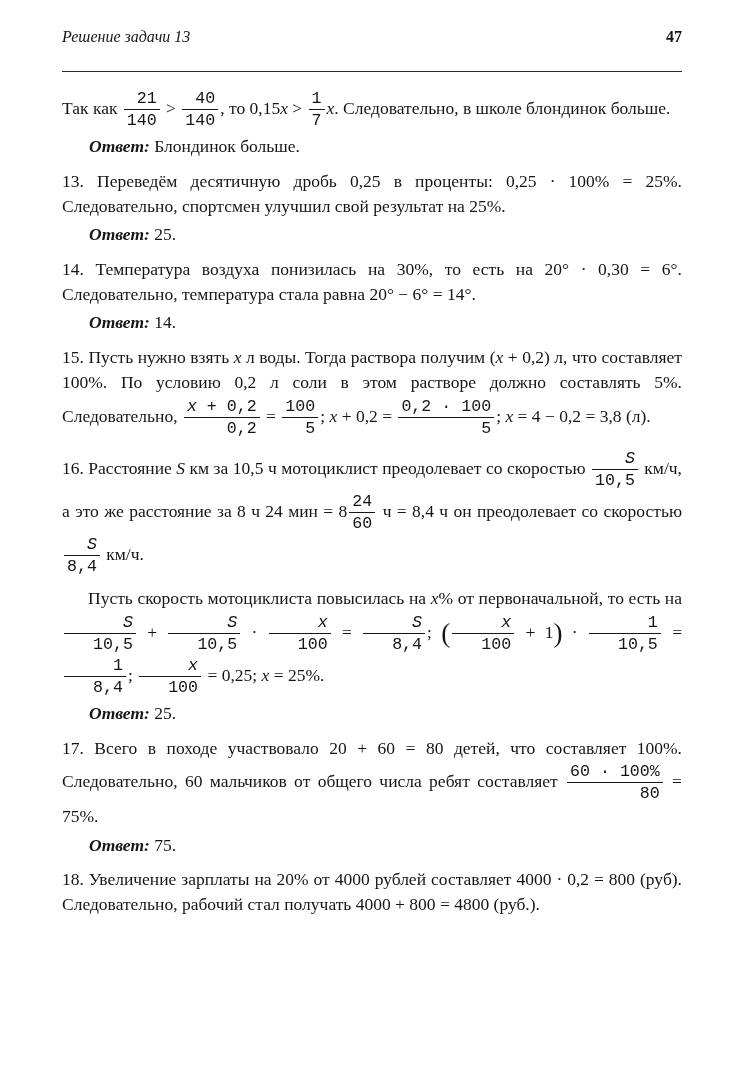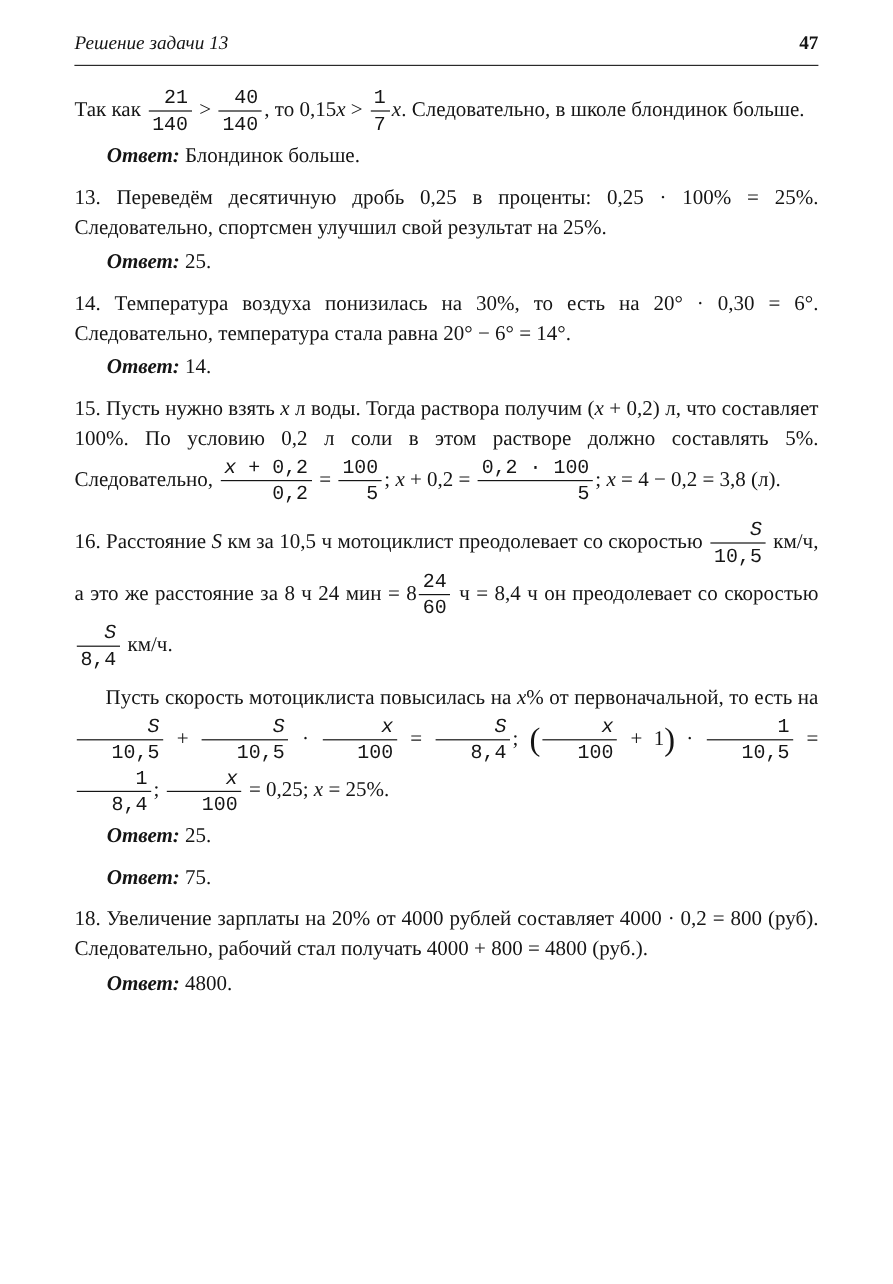--- a/index.html
+++ b/index.html
@@ -7,21 +7,21 @@
   body {
     width: 744px; height: 1070px;
     font-family: "Liberation Serif", serif;
     color: #151515;
     overflow: hidden;
   }
   .page { padding: 28px 62px 0 62px; }
   .header {
     display: flex; justify-content: space-between; align-items: baseline;
     border-bottom: 1.5px solid #2a2a2a;
-    padding-bottom: 8px;
+    padding-bottom: 25px;
   }
   .header-title { font-style: italic; font-size: 16px; }
   .page-num { font-size: 16px; font-weight: bold; }
   .content { padding-top: 14px; font-size: 17.5px; line-height: 1.45; }
   .para { text-align: justify; margin: 9px 0 2px 0; }
   .para.first { margin-top: 2px; }
   .para.indent { text-indent: 26px; }
   .answer { margin: 3px 0 9px 27px; }
   .ans-label { font-weight: bold; font-style: italic; }
   .mvar { font-style: italic; }
@@ -46,17 +46,17 @@
       <p class="para first">Так как <span class="frac"><span class="num">21</span><span class="den">140</span></span> &gt; <span class="frac"><span class="num">40</span><span class="den">140</span></span>, то 0,15<span class="mvar">x</span> &gt; <span class="frac"><span class="num">1</span><span class="den">7</span></span><span class="mvar">x</span>. Следовательно, в школе блондинок больше.</p>
       <p class="answer"><span class="ans-label">Ответ:</span><span> Блондинок больше.</span></p>
       <p class="para">13. Переведём десятичную дробь 0,25 в проценты: 0,25 · 100% = 25%. Следовательно, спортсмен улучшил свой результат на 25%.</p>
       <p class="answer"><span class="ans-label">Ответ:</span><span> 25.</span></p>
       <p class="para">14. Температура воздуха понизилась на 30%, то есть на 20° · 0,30 = 6°. Следовательно, температура стала равна 20° − 6° = 14°.</p>
       <p class="answer"><span class="ans-label">Ответ:</span><span> 14.</span></p>
       <p class="para">15. Пусть нужно взять <span class="mvar">x</span> л воды. Тогда раствора получим (<span class="mvar">x</span> + 0,2) л, что составляет 100%. По условию 0,2 л соли в этом растворе должно составлять 5%. Следовательно, <span class="frac"><span class="num"><span class="mvar">x</span> + 0,2</span><span class="den">0,2</span></span> = <span class="frac"><span class="num">100</span><span class="den">5</span></span>; <span class="mvar">x</span> + 0,2 = <span class="frac"><span class="num">0,2 · 100</span><span class="den">5</span></span>; <span class="mvar">x</span> = 4 − 0,2 = 3,8 (л).</p>
       <p class="para">16. Расстояние <span class="mvar">S</span> км за 10,5 ч мотоциклист преодолевает со скоростью <span class="frac"><span class="num"><span class="mvar">S</span></span><span class="den">10,5</span></span> км/ч, а это же расстояние за 8 ч 24 мин = 8<span class="frac"><span class="num">24</span><span class="den">60</span></span> ч = 8,4 ч он преодолевает со скоростью <span class="frac"><span class="num"><span class="mvar">S</span></span><span class="den">8,4</span></span> км/ч.</p>
       <p class="para indent">Пусть скорость мотоциклиста повысилась на <span class="mvar">x</span>% от первоначальной, то есть на <span class="frac"><span class="num"><span class="mvar">S</span></span><span class="den">10,5</span></span> + <span class="frac"><span class="num"><span class="mvar">S</span></span><span class="den">10,5</span></span> · <span class="frac"><span class="num"><span class="mvar">x</span></span><span class="den">100</span></span> = <span class="frac"><span class="num"><span class="mvar">S</span></span><span class="den">8,4</span></span>; <span class="bigp">(</span><span class="frac"><span class="num"><span class="mvar">x</span></span><span class="den">100</span></span> + 1<span class="bigp">)</span> · <span class="frac"><span class="num">1</span><span class="den">10,5</span></span> = <span class="frac"><span class="num">1</span><span class="den">8,4</span></span>; <span class="frac"><span class="num"><span class="mvar">x</span></span><span class="den">100</span></span> = 0,25; <span class="mvar">x</span> = 25%.</p>
       <p class="answer"><span class="ans-label">Ответ:</span><span> 25.</span></p>
+      <p class="para">17. Всего в походе участвовало 20 + 60 = 80 детей, что составляет 100%. Следовательно, 60 мальчиков от общего числа ребят составляет <span class="frac"><span class="num">60 · 100%</span><span class="den">80</span></span> = 75%.</p>
       <p class="answer"><span class="ans-label">Ответ:</span><span> 75.</span></p>
       <p class="para">18. Увеличение зарплаты на 20% от 4000 рублей составляет 4000 · 0,2 = 800 (руб). Следовательно, рабочий стал получать 4000 + 800 = 4800 (руб.).</p>
-      <p class="answer"><span class="ans-label">Ответ:</span><span> 4800.</span></p>
     </div>
 </div>
 
 </body></html>

